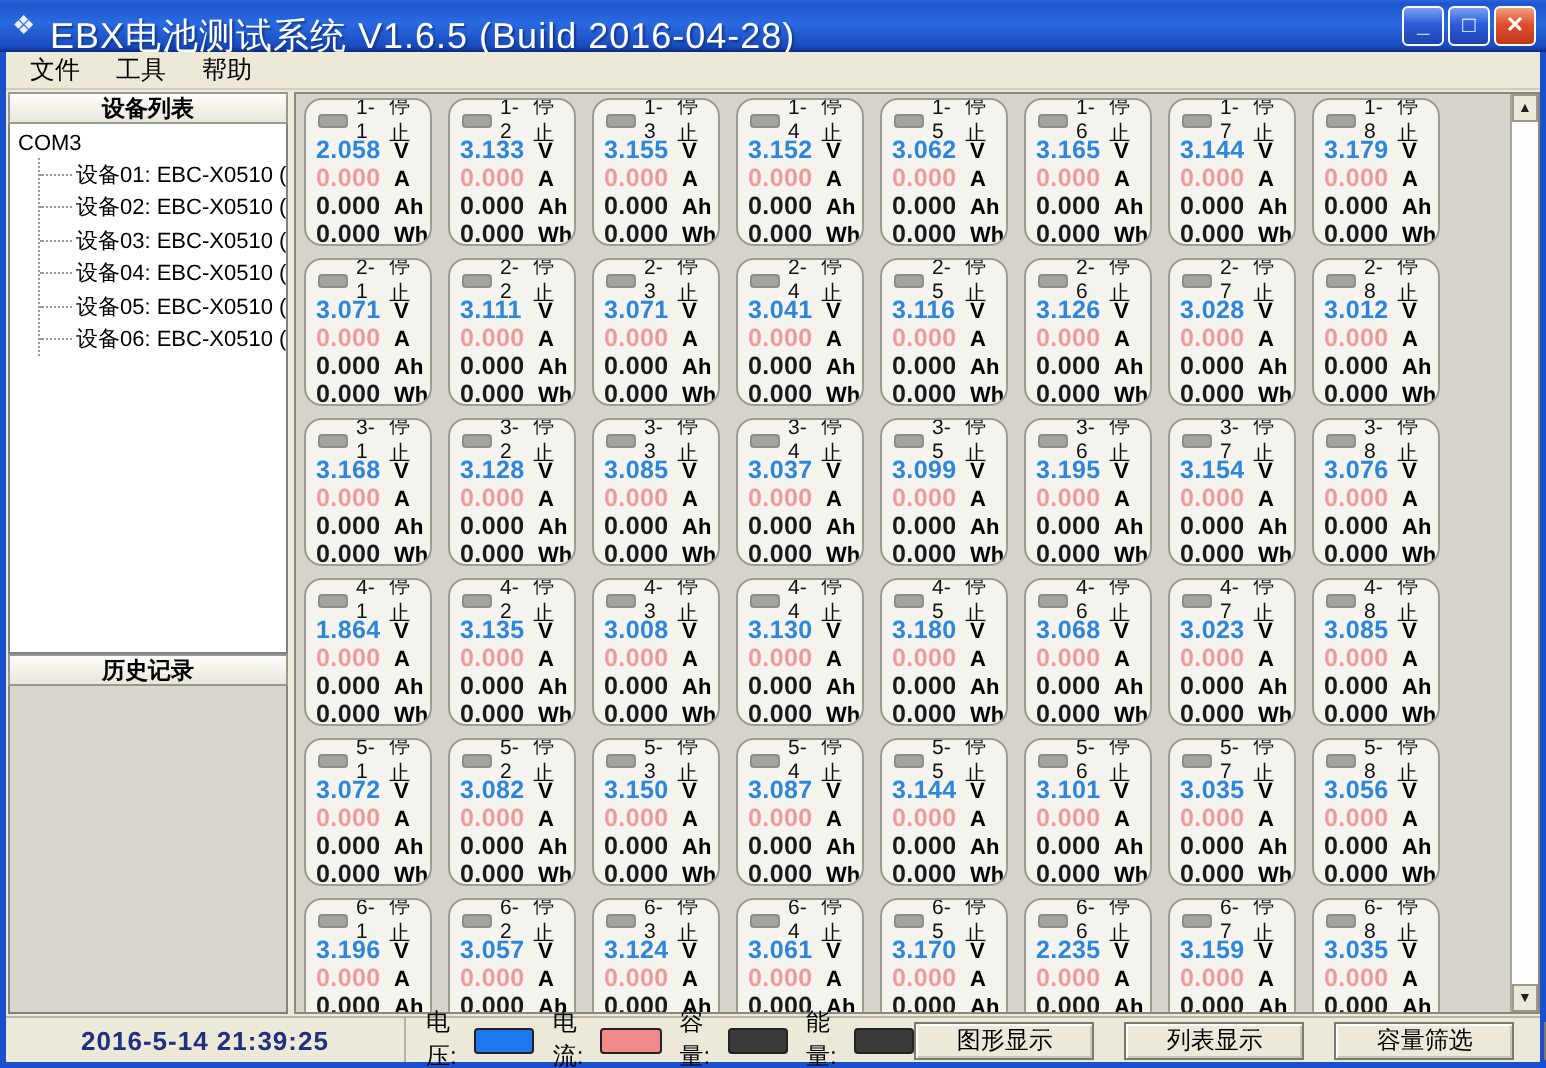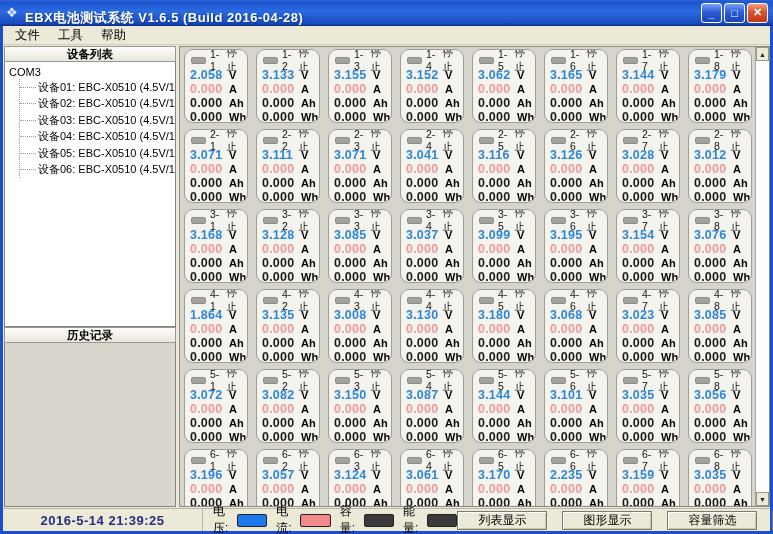--- a/index.html
+++ b/index.html
@@ -5,42 +5,42 @@
   * { margin:0; padding:0; box-sizing:border-box; }
   html,body { width:773px; height:534px; overflow:hidden; background:#ece9d8;
               font-family:"Liberation Sans", sans-serif; }
   .window { width:773px; height:534px; display:flex; flex-direction:column; }
 
   
   .titlebar { height:26px; flex:none; display:flex; align-items:center; padding:0 5px 0 6px;
     background:linear-gradient(180deg,#2b63d8 0%, #1d55d0 8%, #2a6ae0 45%, #1a4cc0 92%, #12389c 100%);
     border-bottom:1px solid #0a2f86; }
   .app-icon { width:14px; height:14px; margin-right:5px; color:#e8eefc; font-size:13px; line-height:14px; }
-  .title-text { color:#fff; font-size:13px; font-weight:bold; letter-spacing:.5px;
+  .title-text { color:#fff; font-size:18px; font-weight:normal; letter-spacing:.5px;
     text-shadow:1px 1px 1px #103a8c; white-space:nowrap; overflow:hidden; flex:1;margin-top:10px; }
   .win-btns { display:flex; gap:2px; }
   .wbtn { width:21px; height:20px; border-radius:3px; border:1px solid #fff;
     color:#fff; font-size:11px; font-weight:bold; display:flex; align-items:center; justify-content:center;
     background:linear-gradient(180deg,#7aa0f4,#2c5cd8 45%,#1c44b4); cursor:default; }
   .wbtn.close { background:linear-gradient(180deg,#f0a080,#dd5030 45%,#c03818); }
 
   
   .frame { flex:1; display:flex; flex-direction:column; border-left:3px solid #1a50cc;
            border-right:3px solid #1a50cc; border-bottom:3px solid #1a50cc; background:#ece9d8; min-height:0; }
 
   
   .menubar { height:19px; flex:none; display:flex; align-items:center; padding-left:3px;
              background:#ece9d8; border-bottom:1px solid #d0cdbd; font-size:12.5px; }
   .menu-item { padding:1px 9px; color:#000; cursor:default; }
 
   
   .content { flex:1; display:flex; min-height:0; padding:1px 0 1px 1px; }
 
   
-  .sidebar { width:172px; flex:none; display:flex; flex-direction:column; }
+  .sidebar { width:140px; flex:none; display:flex; flex-direction:column; }
   .panel-header { height:16px; flex:none; display:flex; align-items:center; justify-content:center;
     background:linear-gradient(180deg,#fefdfa,#e9e6dc); border:1px solid #9a978c;
     font-size:11.5px; font-weight:bold; color:#000; }
   .tree-panel { height:265px; flex:none; background:#fff; border:1px solid #828282;
     border-top:none; overflow:hidden; font-size:11px; padding:3px 0 0 2px; }
   .tree-root { color:#000; padding:1px 2px; white-space:nowrap; }
   .tree-children { margin-left:12px; border-left:1px dotted #9a9a9a; }
   .tree-item { display:flex; align-items:center; height:16.5px; white-space:nowrap; overflow:hidden; }
   .tree-conn { width:16px; flex:none; border-top:1px dotted #9a9a9a; margin-right:2px; }
   .tree-label { font-size:11px; color:#000; white-space:nowrap; }
@@ -1306,21 +1306,21 @@
     <span class="legend-label">容量:</span>
     <span class="swatch" style="background: rgb(58, 58, 58);"></span>
   </span>
 
   <span class="legend-entry">
     <span class="legend-label">能量:</span>
     <span class="swatch" style="background: rgb(58, 58, 58);"></span>
   </span>
 </div>
       <div class="action-btns" id="action-btns">
+          <button class="action-btn">图形显示</button>
           <button class="action-btn">列表显示</button>
-          <button class="action-btn">图形显示</button>
           <button class="action-btn">容量筛选</button>
           <button class="action-btn">数据报表</button>
         </div>
     </div>
 
   </div>
 </div>
 
 </body></html>

